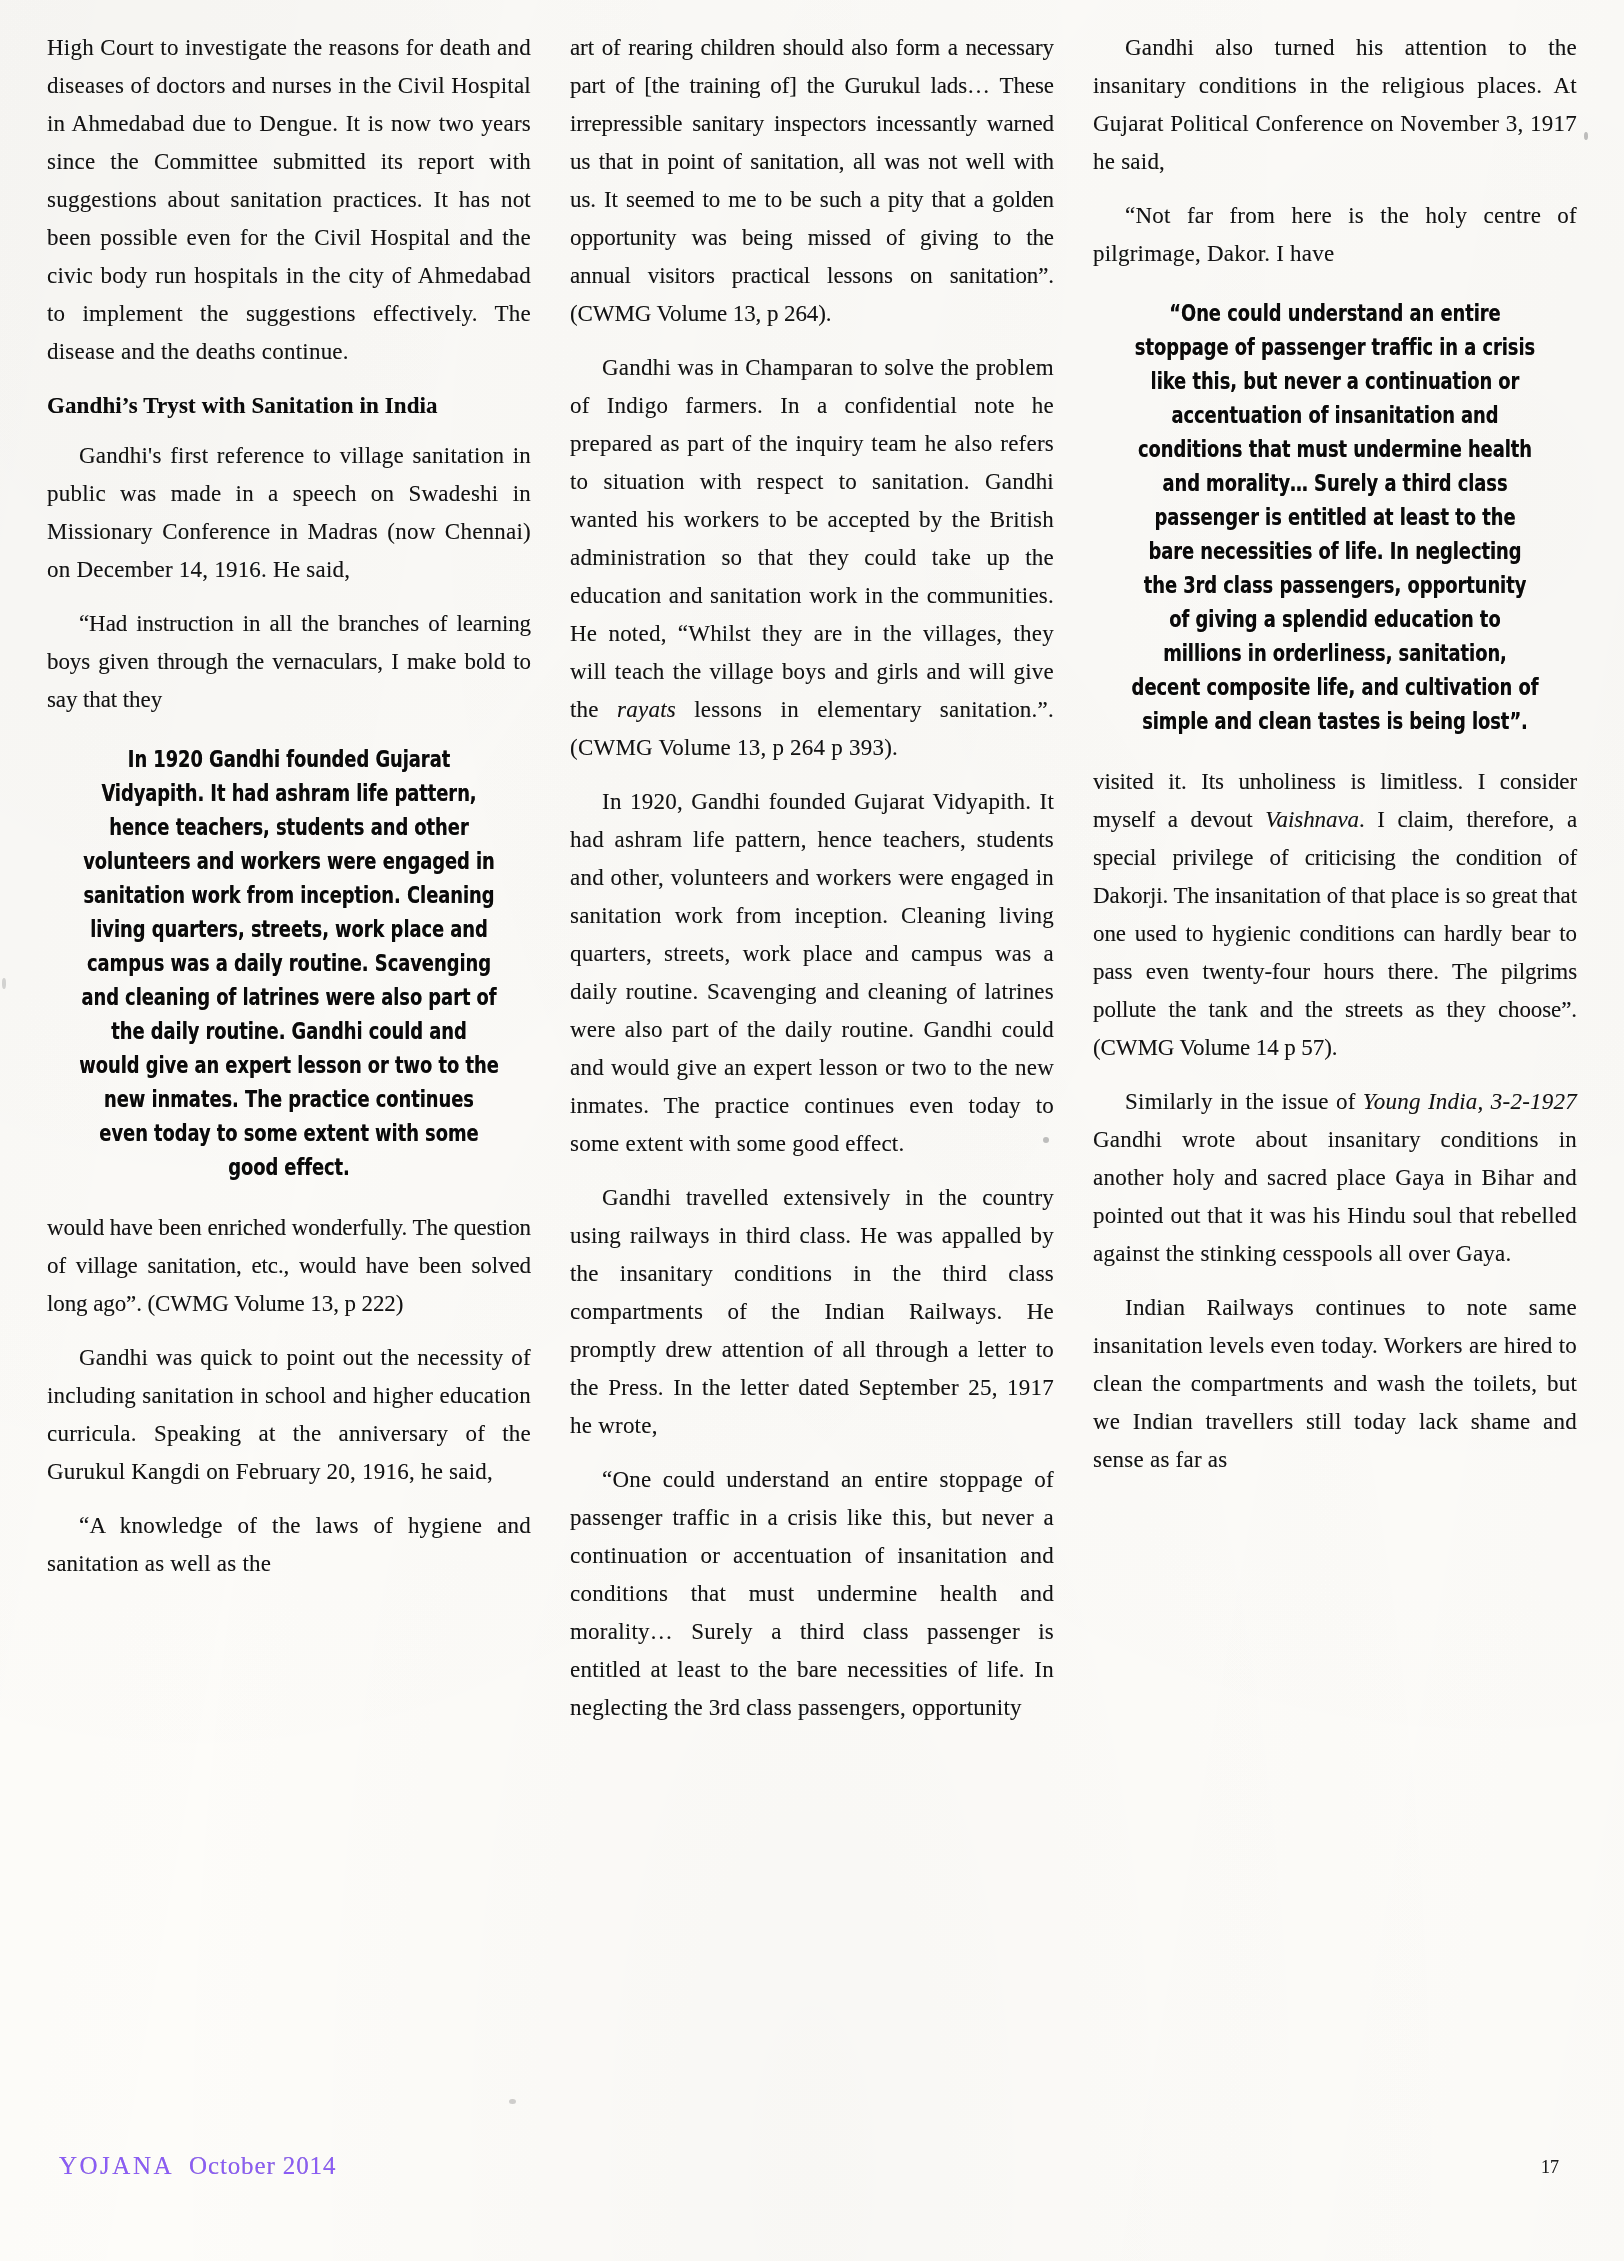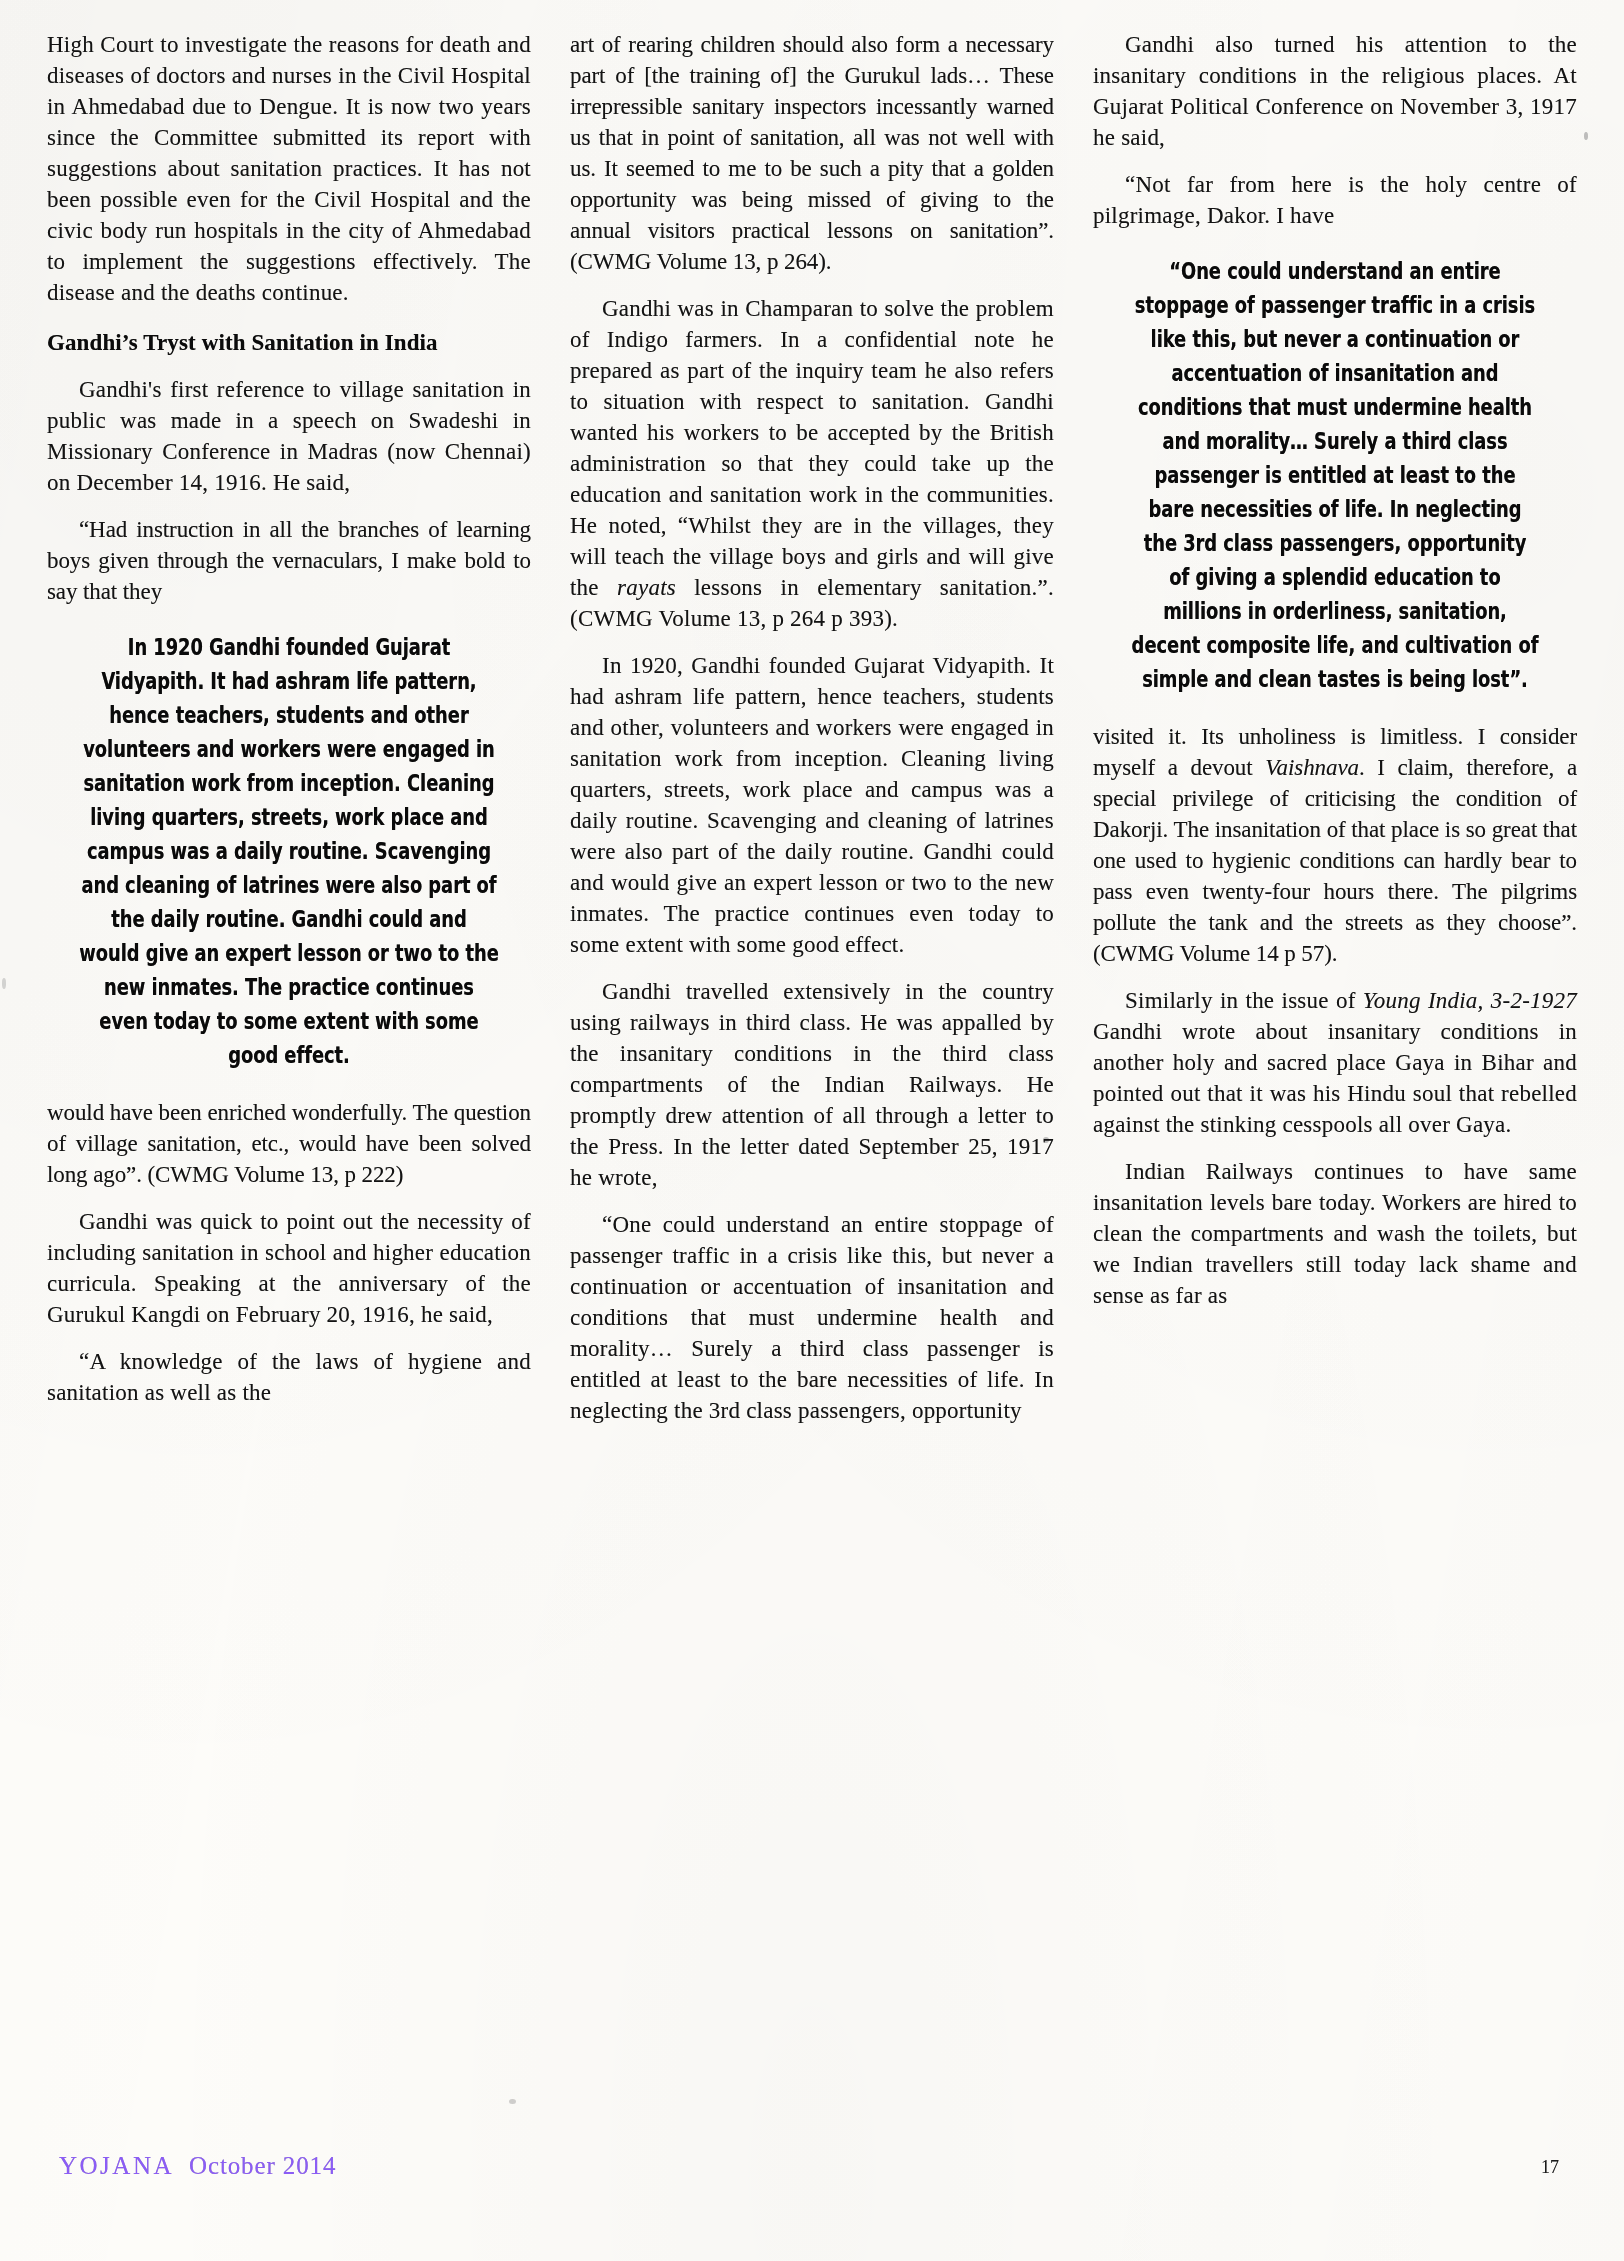--- a/index.html
+++ b/index.html
@@ -46,21 +46,21 @@
   .col{
     width:484px;
     flex:0 0 484px;
     box-sizing:border-box;
   }
 
   
   p.body{
     margin:0 0 16px 0;
     font-size:23px;
-    line-height:31px;
+    line-height:38px;
     text-align:justify;
     text-indent:32px;
     letter-spacing:.01em;
     color:#131313;
     text-shadow:0 0 0.5px rgba(0,0,0,.30);
   }
   p.body.flush{ text-indent:0; }
   p.body.tight{ letter-spacing:-.004em; }
 
   h2.section-head{
@@ -187,21 +187,21 @@
       <div class="pullquote right-q">“One could understand an entire stoppage of passenger traffic in a crisis like this, but never a continuation or accentuation of insanitation and conditions that must undermine health and morality… Surely a third class passenger is entitled at least to the bare necessities of life. In neglecting the 3rd class passengers, opportunity of giving a splendid education to millions in orderliness, sanitation, decent composite life, and cultivation of simple and clean tastes is being lost”.</div>
 
       <p class="body flush tight">
         <span>visited it. Its unholiness is limitless. I consider myself a devout </span><em>Vaishnava</em><span>. I claim, therefore, a special privilege of criticising the condition of Dakorji. The insanitation of that place is so great that one used to hygienic conditions can hardly bear to pass even twenty-four hours there. The pilgrims pollute the tank and the streets as they choose”. (CWMG Volume 14 p 57).</span>
       </p>
 
       <p class="body">
         <span>Similarly in the issue of </span><em>Young India, 3-2-1927</em><span> Gandhi wrote about insanitary conditions in another holy and sacred place Gaya in Bihar and pointed out that it was his Hindu soul that rebelled against the stinking cesspools all over Gaya.</span>
       </p>
 
-      <p class="body">Indian Railways continues to have same insanitation levels bare today. Workers are hired to clean the compartments and wash the toilets, but we Indian travellers still today lack shame and sense as far as</p>
+      <p class="body">Indian Railways continues to note same insanitation levels even today. Workers are hired to clean the compartments and wash the toilets, but we Indian travellers still today lack shame and sense as far as</p>
     </div>
 
   </div>
 
   <div id="footer">
     <div id="masthead">
       <span class="brand">YOJANA</span><span class="issue">October 2014</span>
     </div>
     <div id="folio">17</div>
   </div>

